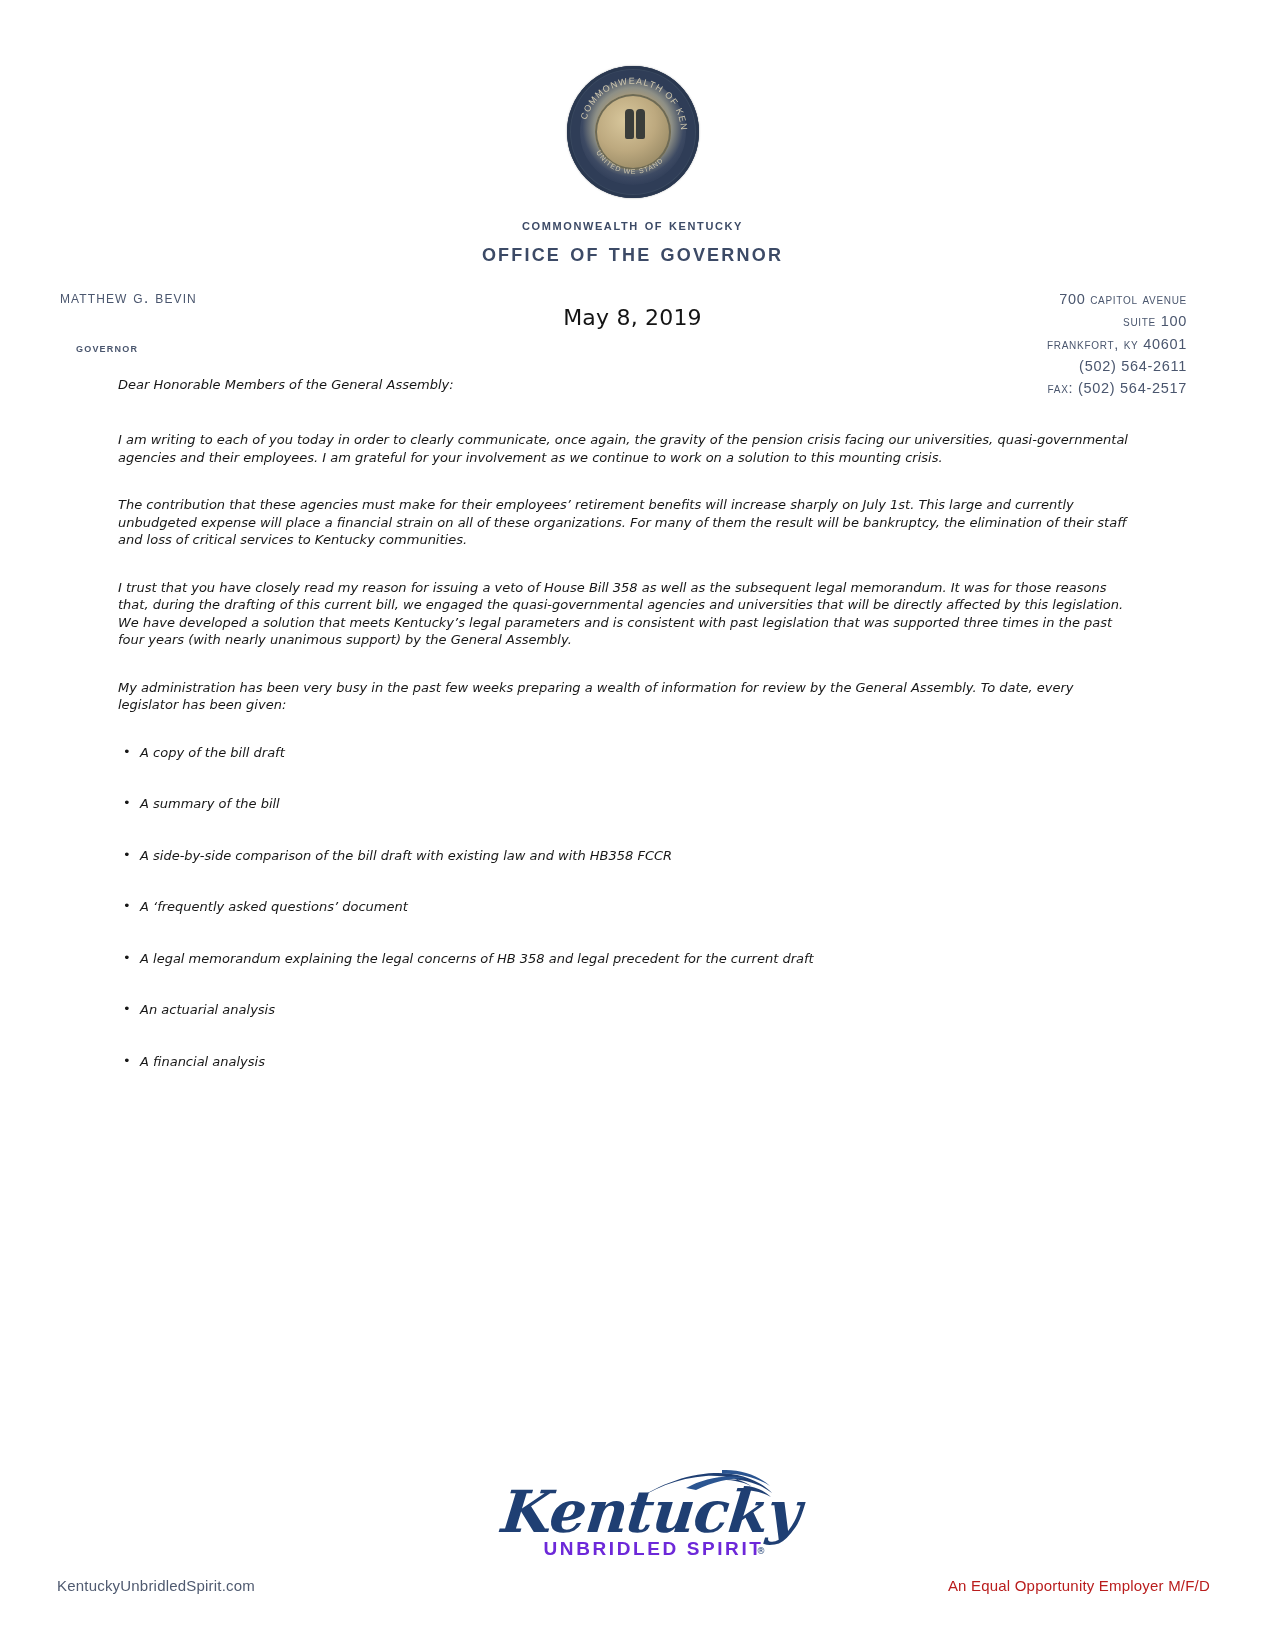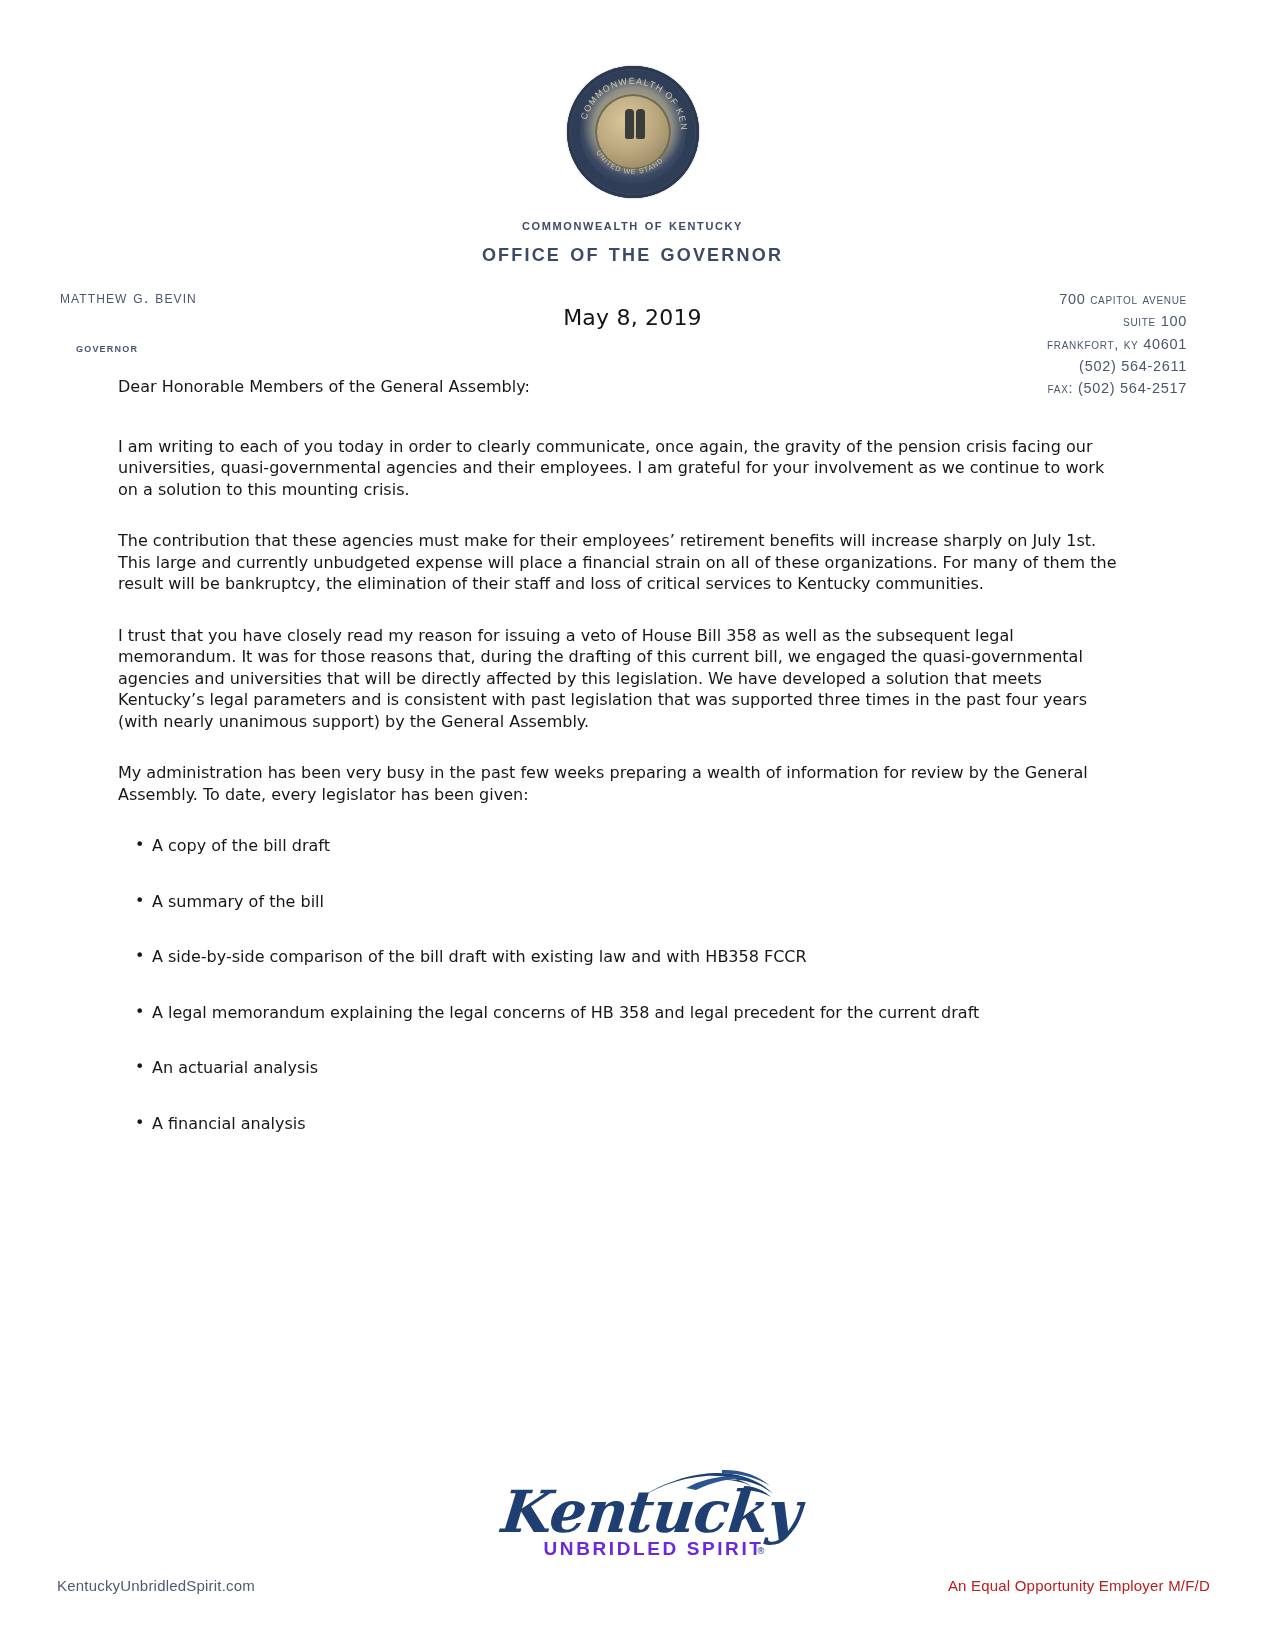--- a/index.html
+++ b/index.html
@@ -161,27 +161,28 @@
     white-space: nowrap;
   }
 
   
   .body-col {
     position: absolute;
     left: 118px;
     top: 376px;
     width: 1010px;
     font-family: "DejaVu Sans", sans-serif;
-    font-size: 16px;
+    font-size: 13px;
     line-height: 1.345;
     color: #171717;
+    font-style: italic;
   }
   .salutation { margin: 0 0 38px 0; }
   .para { margin: 0 0 30px 0; }
-  .bullets { margin: 12px; padding: 0; list-style: none; }
+  .bullets { margin: 0; padding: 0; list-style: none; }
   .bullets li {
     margin: 0 0 34px 0;
     padding-left: 22px;
     position: relative;
   }
   .bullets li::before {
     content: "\2022";
     position: absolute;
     left: 5px;
     top: -1px;
@@ -300,20 +301,21 @@
   <div class="body-col">
     <p class="salutation">Dear Honorable Members of the General Assembly:</p>
     <p class="para">I am writing to each of you today in order to clearly communicate, once again, the gravity of the pension crisis facing our universities, quasi-governmental agencies and their employees. I am grateful for your involvement as we continue to work on a solution to this mounting crisis.</p>
     <p class="para">The contribution that these agencies must make for their employees’ retirement benefits will increase sharply on July 1st. This large and currently unbudgeted expense will place a financial strain on all of these organizations. For many of them the result will be bankruptcy, the elimination of their staff and loss of critical services to Kentucky communities.</p>
     <p class="para">I trust that you have closely read my reason for issuing a veto of House Bill 358 as well as the subsequent legal memorandum. It was for those reasons that, during the drafting of this current bill, we engaged the quasi-governmental agencies and universities that will be directly affected by this legislation. We have developed a solution that meets Kentucky’s legal parameters and is consistent with past legislation that was supported three times in the past four years (with nearly unanimous support) by the General Assembly.</p>
     <p class="para">My administration has been very busy in the past few weeks preparing a wealth of information for review by the General Assembly.  To date, every legislator has been given:</p>
     <ul class="bullets">
       <li>A copy of the bill draft</li>
       <li>A summary of the bill</li>
       <li>A side-by-side comparison of the bill draft with existing law and with HB358 FCCR</li>
+      <li>A ‘frequently asked questions’ document</li>
       <li>A legal memorandum explaining the legal concerns of HB 358 and legal precedent for the current draft</li>
       <li>An actuarial analysis</li>
       <li>A financial analysis</li>
     </ul>
   </div>
 
   <div class="logo-wrap">
     <div class="logo">
       <svg class="mane" width="150" height="52" viewBox="0 0 150 52">
         <path d="M2,40 C26,22 52,12 80,10 C98,9 116,13 128,22 C120,16 104,13 90,14 C112,11 132,16 146,27 C134,14 112,6 88,7 C60,8 28,20 2,40 Z" fill="#1f3f73"></path>

